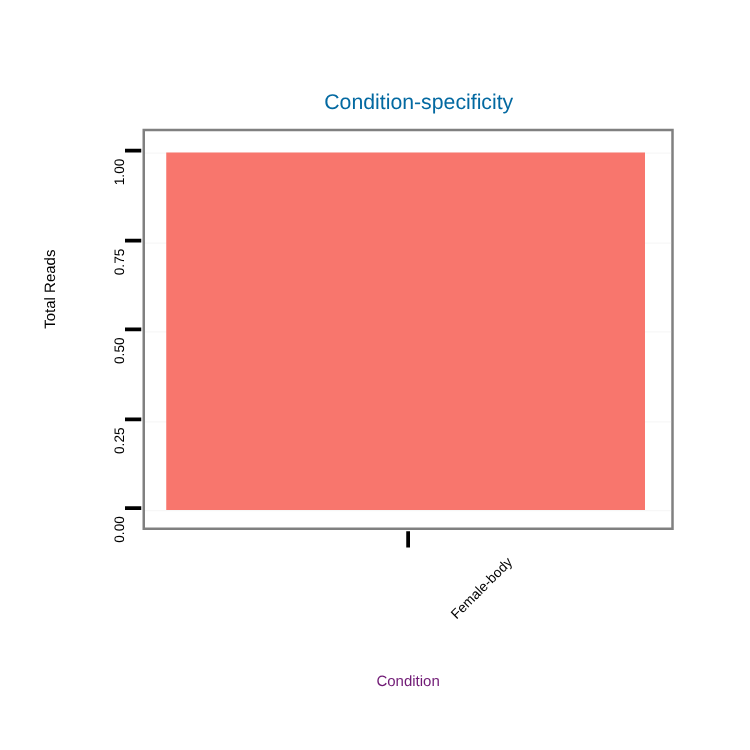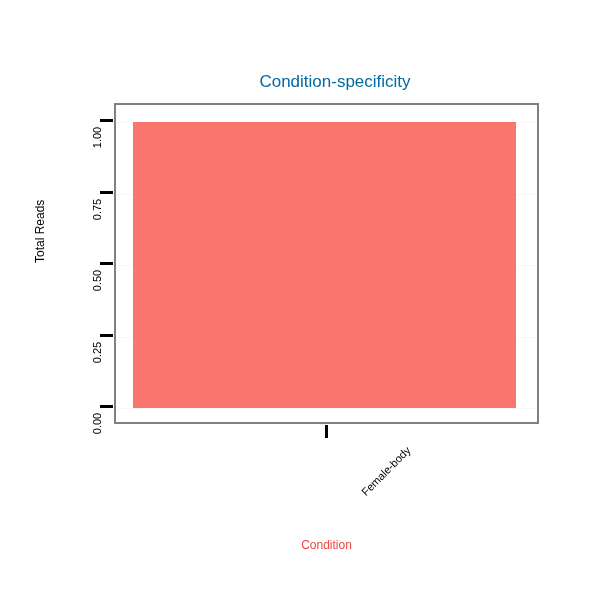--- a/index.html
+++ b/index.html
@@ -123,21 +123,21 @@
     transform: rotate(-90deg);
   }
   .xlab {
     position: absolute;
     left: 114px;
     top: 538px;
     width: 425px;
     text-align: center;
     font-size: 12px;
     line-height: 14px;
-    color: #ef4444;
+    color: #701a75;
     white-space: nowrap;
   }
 </style>
 </head>
 <body>
 
 <div id="plot">
 
   <div class="plot-title">
     <span class="plot-title-inner">Condition-specificity</span>

